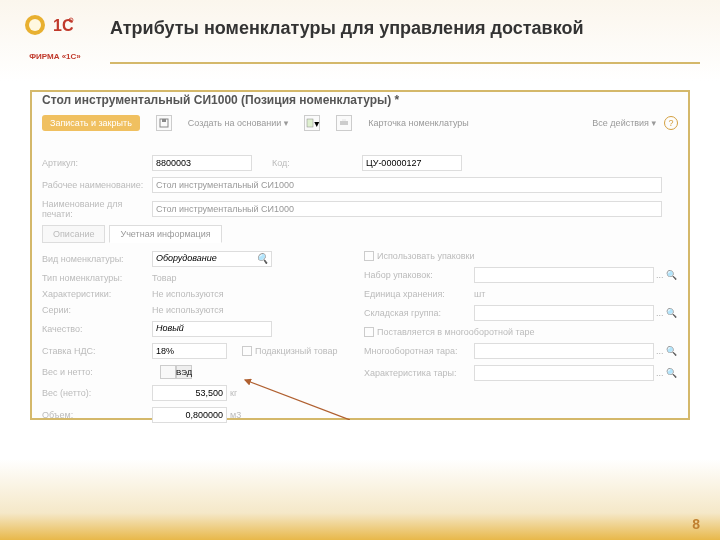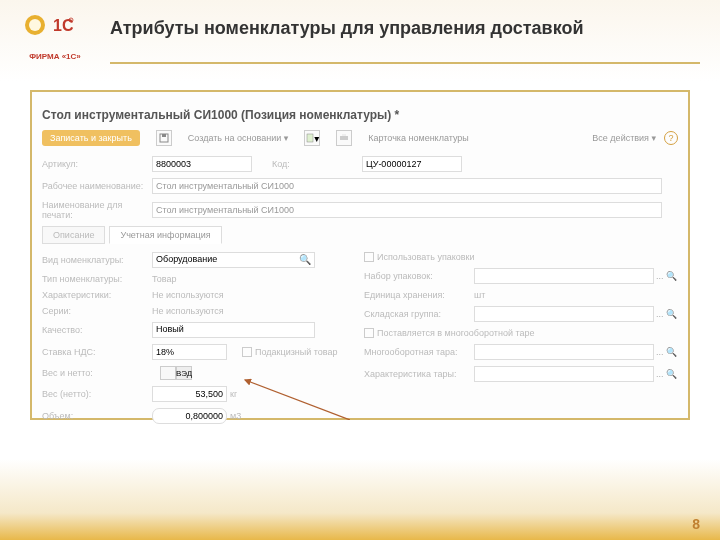--- a/index.html
+++ b/index.html
@@ -8,38 +8,38 @@
   .slide { width: 720px; height: 540px; position: relative; background: linear-gradient(to bottom, #fbf6ed 0%, #ffffff 15%, #ffffff 85%, #f5e8c8 95%, #e8b84a 100%); }
   
   .logo-area { position: absolute; top: 10px; left: 20px; width: 70px; }
   .logo-box { width: 60px; height: 40px; display: flex; align-items: center; justify-content: center; }
   .logo-svg { width: 55px; height: 35px; }
   .logo-sub { font-size: 8px; color: #c0392b; text-align: center; margin-top: 2px; font-weight: bold; }
   
   .title { position: absolute; top: 18px; left: 110px; font-size: 18px; font-weight: bold; color: #333; line-height: 1.2; }
   .title-underline { position: absolute; top: 62px; left: 110px; width: 590px; height: 2px; background: #d4b86a; }
   
-  .form-panel { position: absolute; top: 90px; left: 30px; width: 660px; height: 330px; border: 2px solid #d4b86a; background: #fdfdfd; padding: 16px 10px; }
+  .form-panel { position: absolute; top: 90px; left: 30px; width: 660px; height: 330px; border: 2px solid #d4b86a; background: #fdfdfd; padding: 1px 10px; }
   
   .form-title { font-size: 12px; font-weight: bold; color: #555; margin-bottom: 8px; }
   
-  .toolbar { display: flex; align-items: center; gap: 16px; margin-bottom: 10px; font-size: 9px; }
+  .toolbar { display: flex; align-items: center; gap: 16px; margin-bottom: 24px; font-size: 9px; }
   .btn-main { background: #f0c060; color: #fff; padding: 3px 8px; border-radius: 3px; font-size: 9px; }
   .btn-icon { width: 16px; height: 16px; border: 1px solid #ccc; display: inline-flex; align-items: center; justify-content: center; background: #fafafa; font-size: 10px; }
   .btn-link { color: #999; font-size: 9px; }
   .toolbar-right { margin-left: auto; display: flex; gap: 8px; align-items: center; color: #999; }
   .help-icon { width: 14px; height: 14px; border: 1px solid #d4a040; border-radius: 50%; color: #d4a040; display: inline-flex; align-items: center; justify-content: center; font-size: 9px; }
   
   .row { display: flex; align-items: center; margin-bottom: 6px; font-size: 9px; }
   .label { width: 110px; color: #bbb; font-size: 9px; }
   .label2 { width: 90px; color: #bbb; font-size: 9px; margin-left: 20px; }
   .input-tiny { width: 75px; height: 16px; border: 1px solid #ddd; padding: 1px 3px; font-size: 9px; background: #fff; }
   .input-short { width: 100px; height: 16px; border: 1px solid #ddd; padding: 1px 3px; font-size: 9px; background: #fff; }
   .input-long { width: 510px; height: 16px; border: 1px solid #ddd; padding: 1px 3px; font-size: 9px; background: #fff; color: #999; }
-  .input-q { width: 163px; height: 16px; border: 1px solid #ddd; padding: 1px 3px; font-size: 9px; background: #fff; position: relative; }
+  .input-q { width: 120px; height: 16px; border: 1px solid #ddd; padding: 1px 3px; font-size: 9px; background: #fff; position: relative; font-style: italic; }
   .input-qs { width: 180px; height: 16px; border: 1px solid #ddd; padding: 1px 3px; font-size: 9px; background: #fff; }
   .mag { position: absolute; right: 2px; top: 1px; color: #aaa; font-size: 10px; }
   
   .tabs { display: flex; gap: 4px; margin-bottom: 8px; margin-top: 4px; }
   .tab { padding: 3px 10px; border: 1px solid #ddd; font-size: 9px; color: #bbb; background: #f8f8f8; }
   .tab.active { background: #fff; border-bottom: 1px solid #fff; color: #999; }
   
   .two-col { display: flex; gap: 22px; }
   .col-left { width: 300px; }
   .col-right { flex: 1; }
@@ -165,21 +165,21 @@
             <span class="tg active">ВЭД</span>
           </span>
         </div>
         <div class="row">
           <span class="label">Вес (нетто):</span>
           <input class="input-tiny" style="text-align: right;" value="53,500">
           <span class="unit">кг</span>
         </div>
         <div class="row">
           <span class="label">Объем:</span>
-          <input class="input-tiny" style="text-align: right; border-radius: 7px;" value="0,800000">
+          <input class="input-tiny" style="text-align: right;" value="0,800000">
           <span class="unit">м3</span>
         </div>
       </div>
       <div class="col-right">
         <div class="row">
             <span class="chk"></span>
             <span class="chk-label">Использовать упаковки</span>
           </div>
         <div class="row">
           <span class="label">Набор упаковок:</span>

